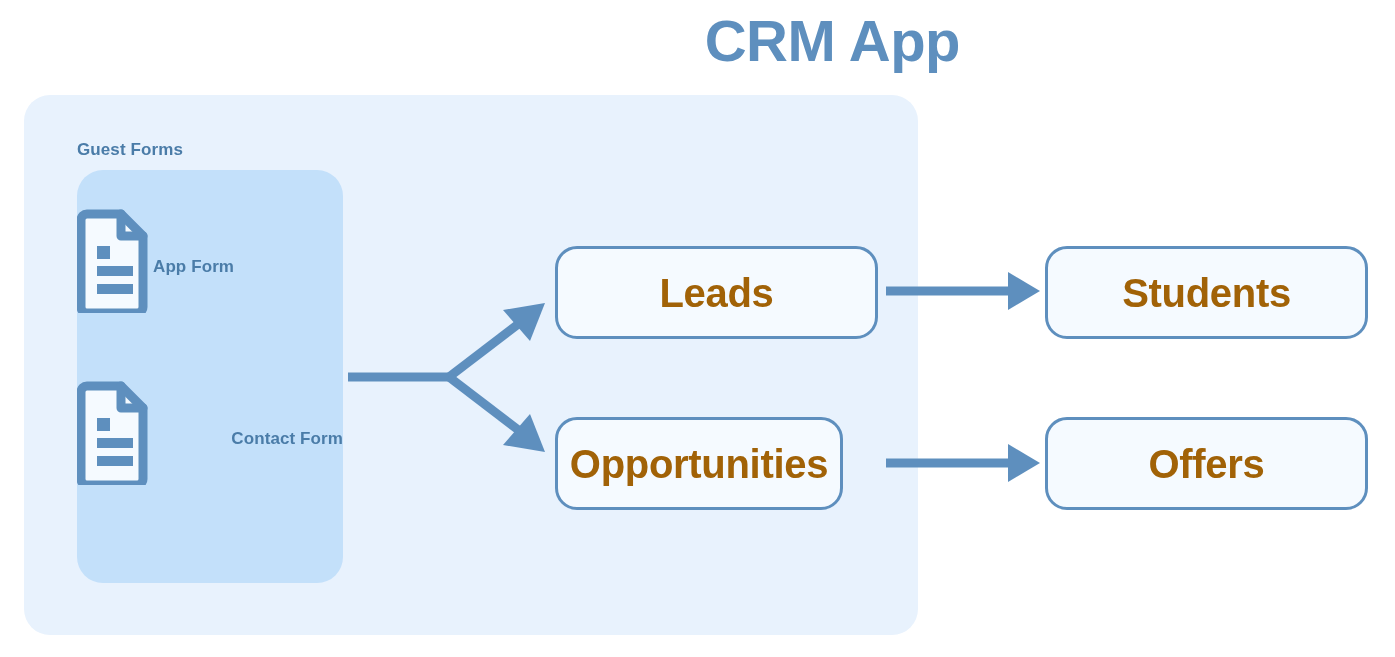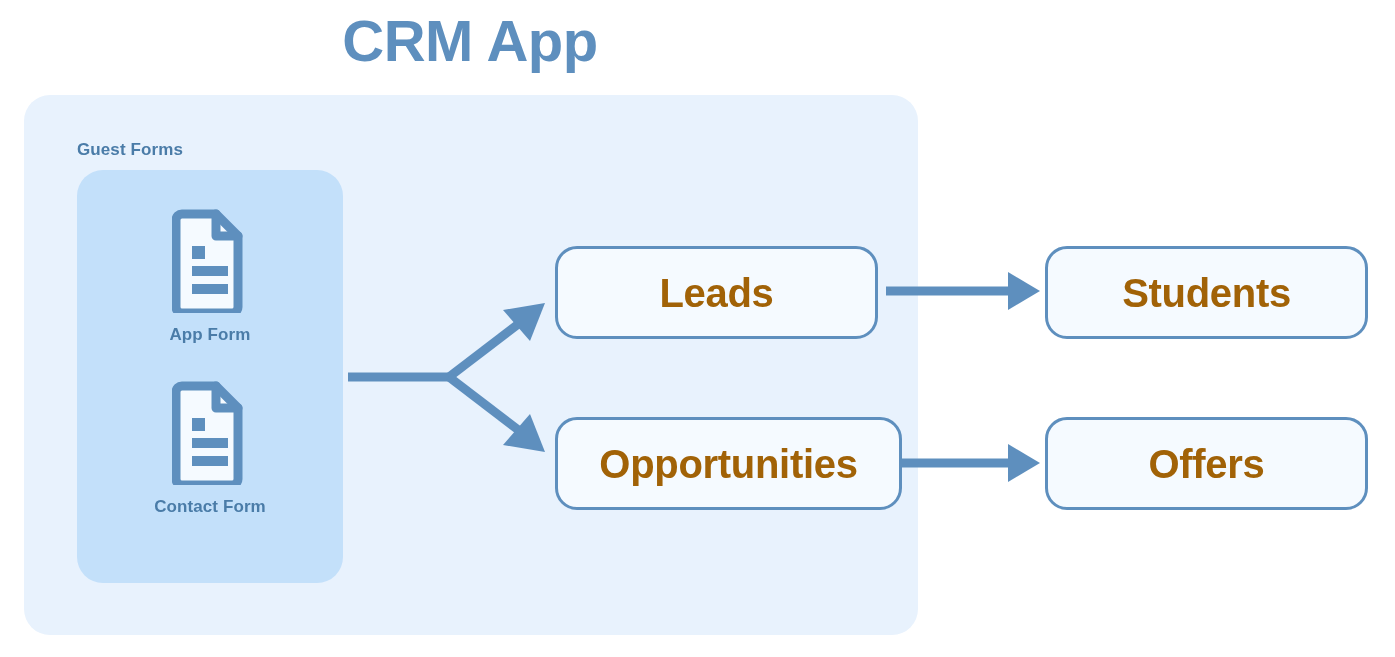--- a/index.html
+++ b/index.html
@@ -18,27 +18,28 @@
     background: #ffffff;
     overflow: hidden;
   }
 
   
   #page-title {
     position: absolute;
     left: 0;
     top: 12px;
     width: 940px;
-    text-align: center;
+    text-align: right;
     font-size: 58px;
     font-weight: bold;
     color: #5E8FBE;
     letter-spacing: -0.5px;
     line-height: 1;
     white-space: nowrap;
+    padding-left: 20px;
   }
 
   
   #outer-panel {
     position: absolute;
     left: 24px;
     top: 95px;
     width: 894px;
     height: 540px;
     background: #E8F2FD;
@@ -65,21 +66,20 @@
     background: #C3E0FA;
     border-radius: 26px;
   }
 
   
   .form-item {
     position: absolute;
     left: 77px;
     width: 266px;
     display: flex;
-    flex-direction: column;
     align-items: center;
   }
   #form-item-0 { top: 208px; }
   #form-item-1 { top: 380px; justify-content: space-between; }
 
   .form-icon {
     width: 76px;
     height: 105px;
     display: block;
   }
@@ -105,21 +105,21 @@
   }
   .entity-label {
     font-size: 40px;
     font-weight: bold;
     color: #a16207;
     letter-spacing: -0.3px;
     white-space: nowrap;
     line-height: 1;
   }
   #box-leads        { left: 555px;  top: 246px; width: 323px; height: 93px; }
-  #box-opportunities{ left: 555px;  top: 417px; width: 347px; height: 93px; }
+  #box-opportunities{ left: 555px;  top: 417px; width: 288px; height: 93px; }
   #box-students     { left: 1045px; top: 246px; width: 323px; height: 93px; }
   #box-offers       { left: 1045px; top: 417px; width: 323px; height: 93px; }
 
   
   #connectors {
     position: absolute;
     left: 0;
     top: 0;
     width: 1395px;
     height: 657px;

